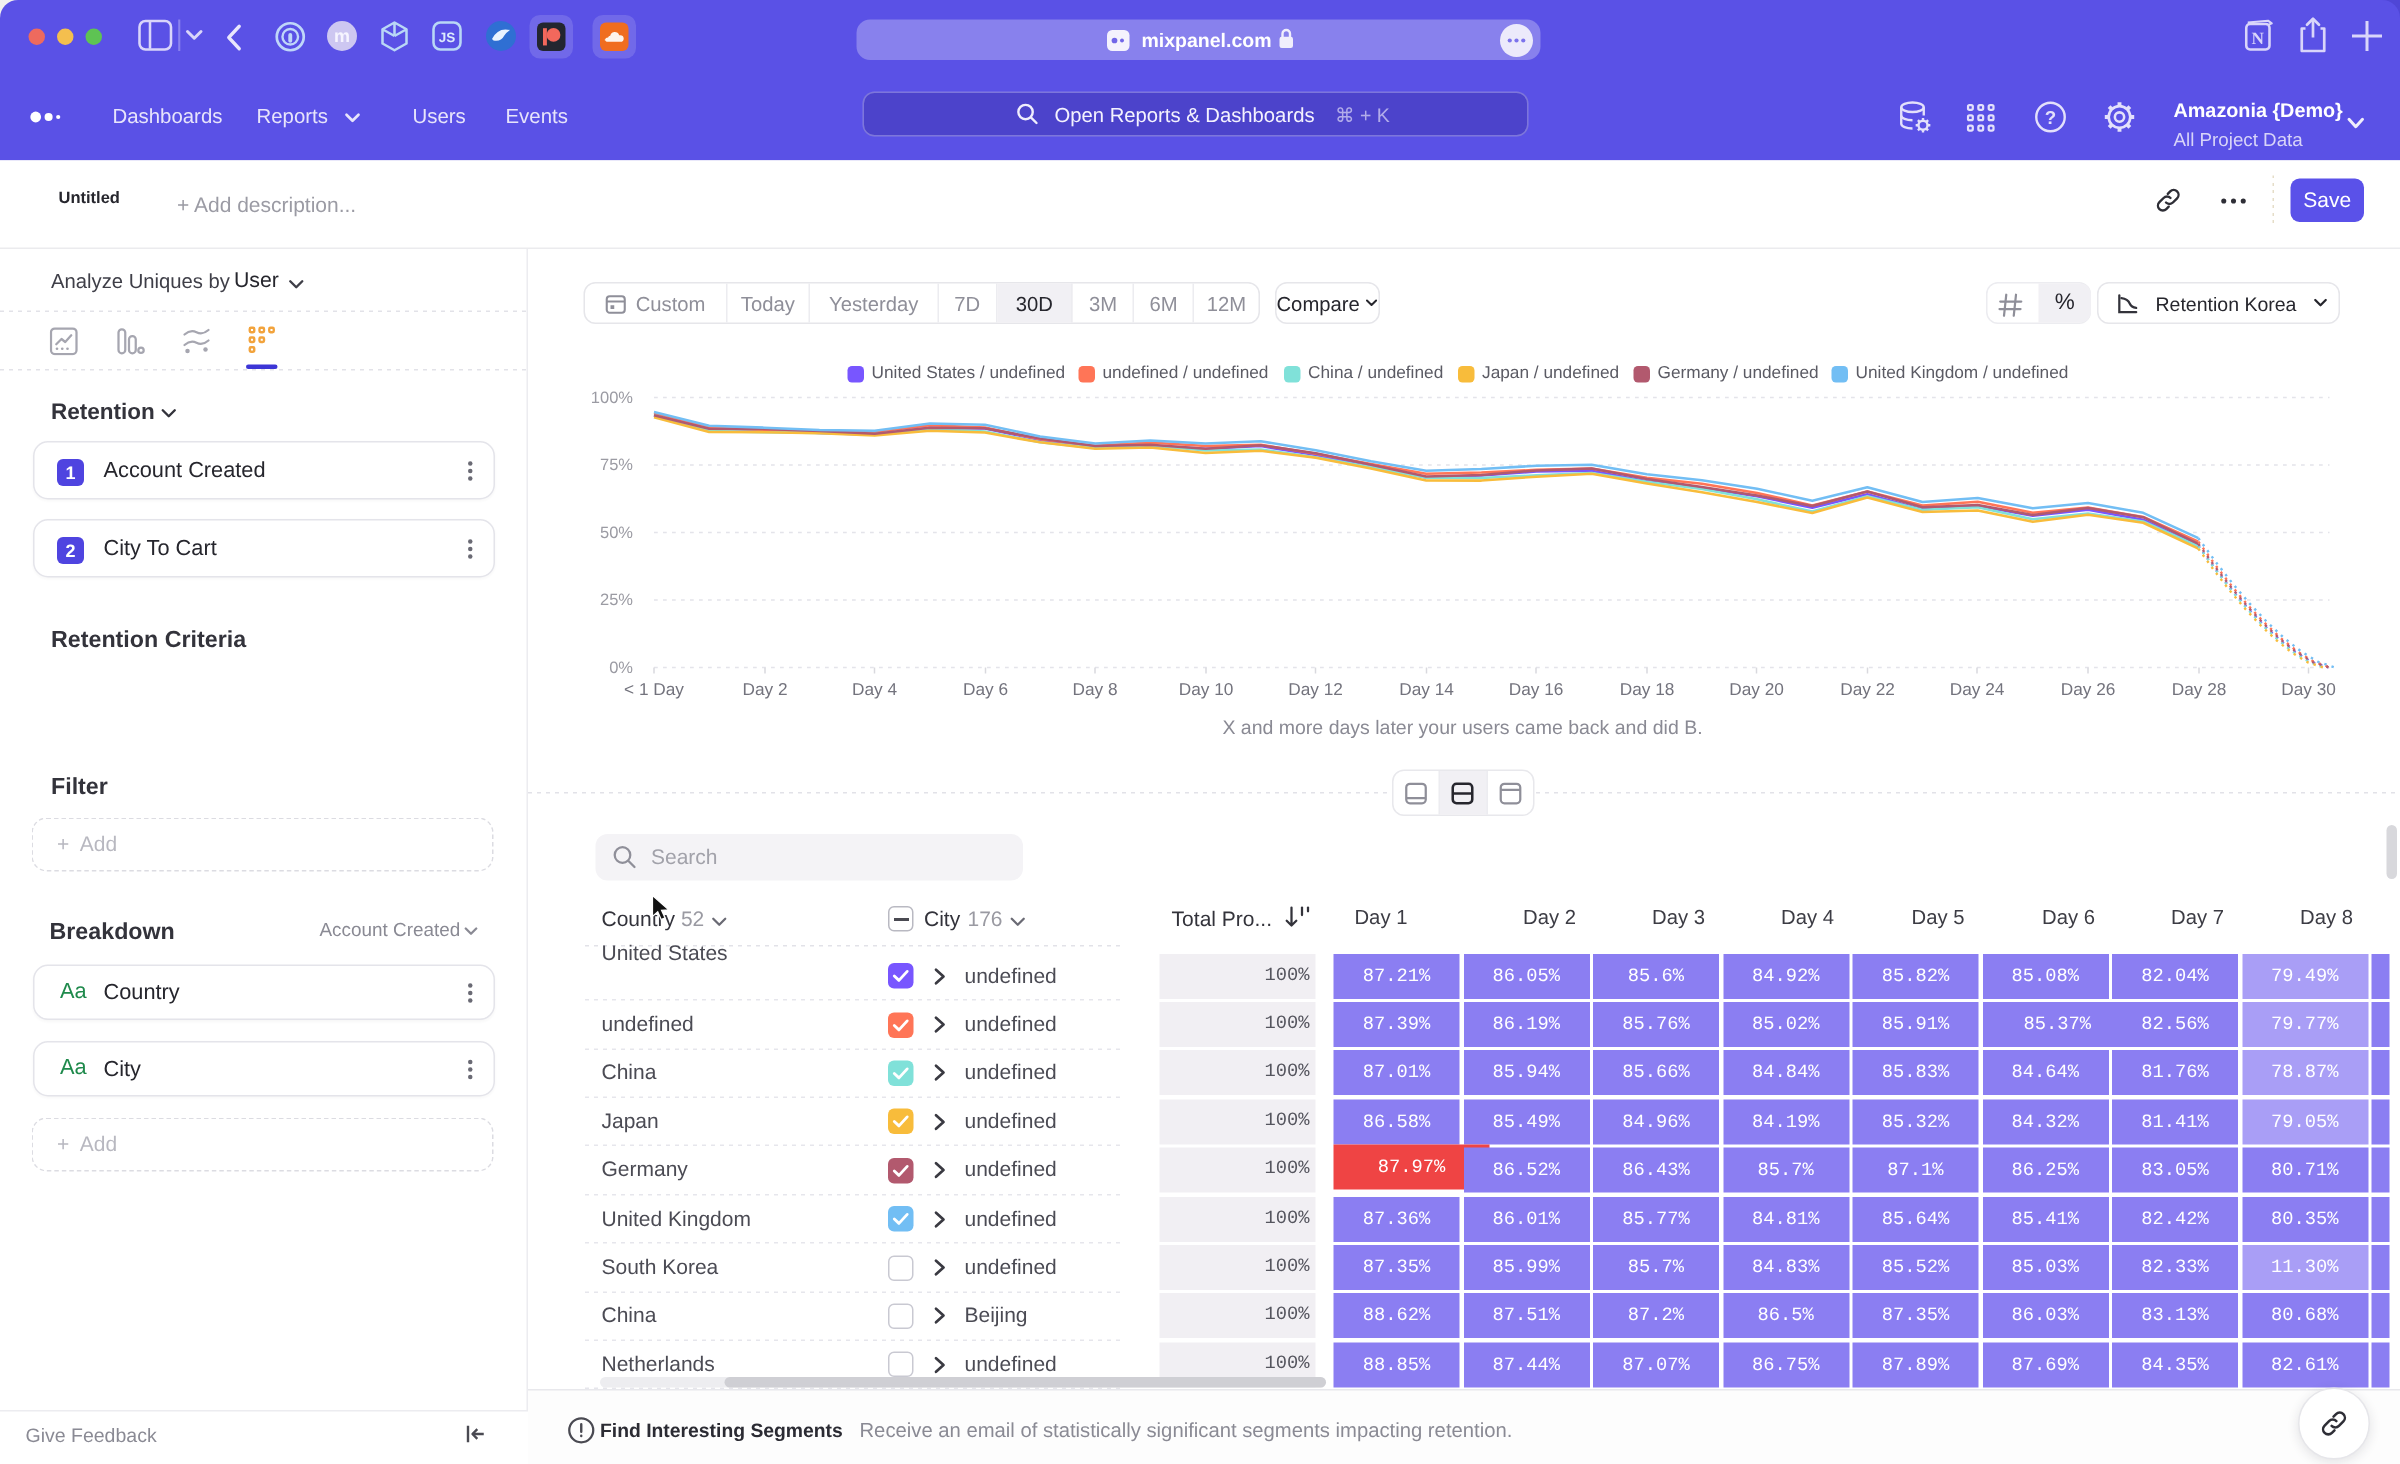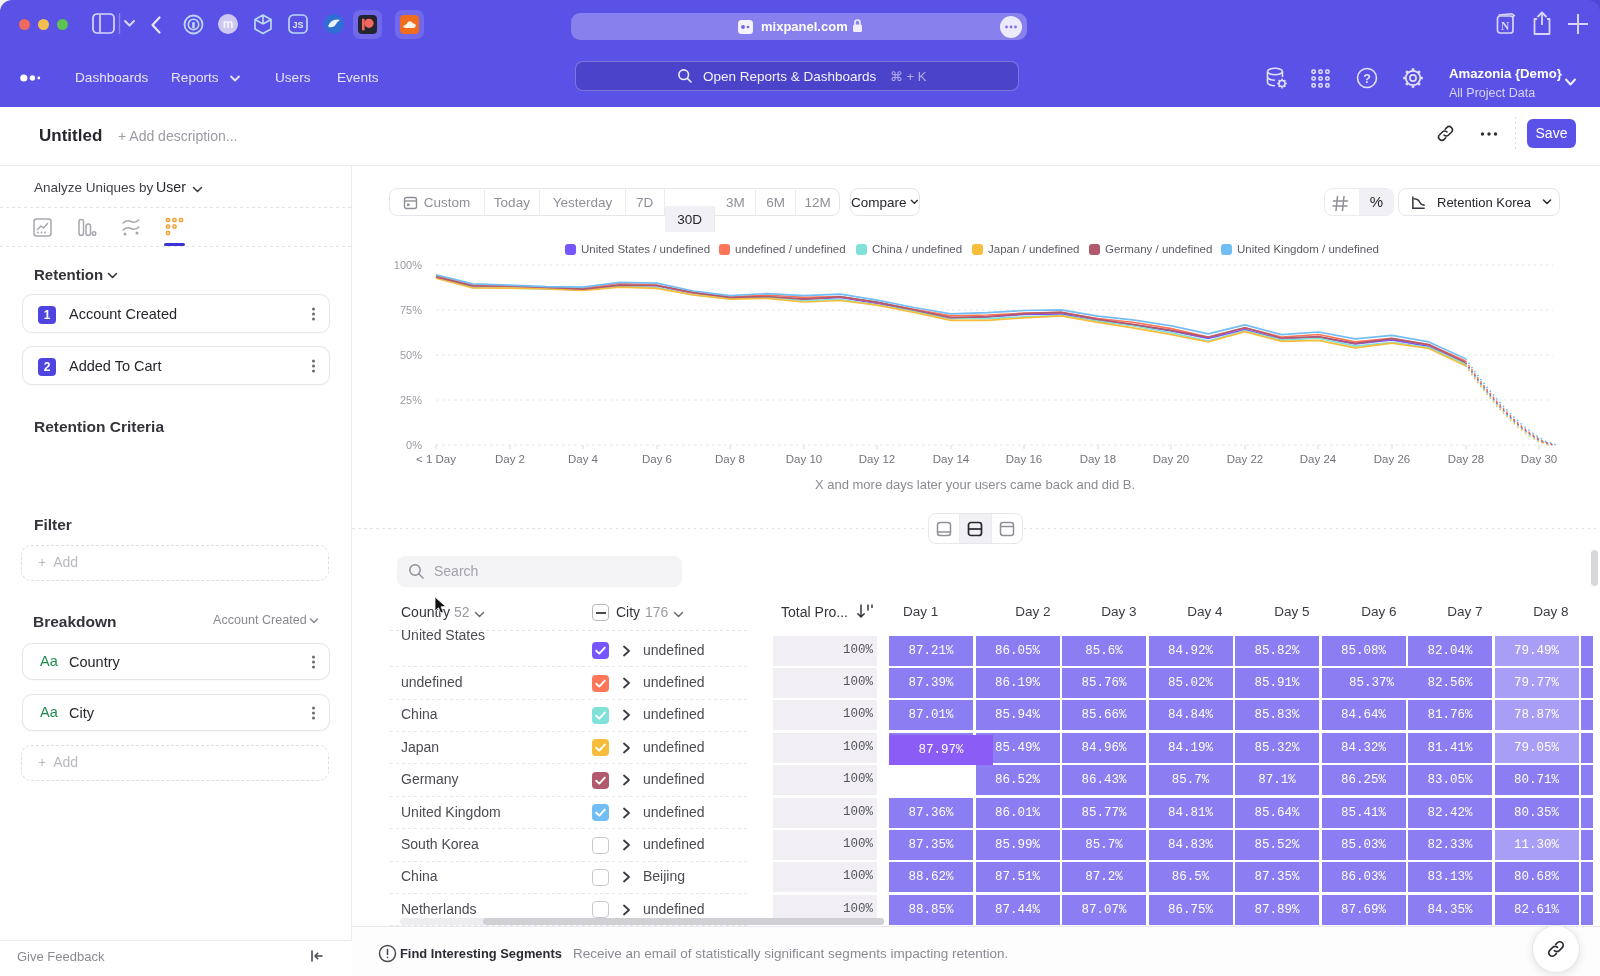--- a/index.html
+++ b/index.html
@@ -173,21 +173,21 @@
         <line x1="6.9" y1="17.1" x2="5.1" y2="18.9"></line>
  </g>
 </svg>
 <div class="abs" style="left:1449px;top:66px;font-size:13.2px;font-weight:700;color:#ffffff;">Amazonia {Demo}</div>
 <div class="abs" style="left:1449px;top:86px;font-size:12.5px;color:#d8d4f8;">All Project Data</div>
 <svg class="abs" style="left:1564px;top:78px" width="13" height="9" viewBox="0 0 13 9">
       <path d="M2 1.5 L6.5 6.5 L11 1.5" fill="none" stroke="#f0eefc" stroke-width="2" stroke-linecap="round" stroke-linejoin="round"></path>
     </svg>
 
 <div class="abs" style="left:0;top:107px;width:1600px;height:59px;background:#ffffff;border-bottom:1px solid #ebebee;"></div>
-<div class="abs" style="left:39px;top:126px;font-size:17px;font-weight:700;color:#26262d;">Untitled</div>
+<div class="abs" style="left:39px;top:126px;font-size:11px;font-weight:700;color:#26262d;">Untitled</div>
 <div class="abs" style="left:118px;top:128px;font-size:14px;color:#9b9ba4;">+ Add description...</div>
 <svg class="abs" style="left:1437px;top:125px" width="17" height="17" viewBox="0 0 17 17">
  <path d="M7 10 a3.2 3.2 0 0 0 4.6 0 l2.8-2.8 a3.2 3.2 0 0 0-4.6-4.6 l-1.6 1.6" fill="none" stroke="#2e2e36" stroke-width="1.6" stroke-linecap="round"></path>
  <path d="M10 7 a3.2 3.2 0 0 0-4.6 0 L2.6 9.8 a3.2 3.2 0 0 0 4.6 4.6 l1.6-1.6" fill="none" stroke="#2e2e36" stroke-width="1.6" stroke-linecap="round"></path>
 </svg>
 <svg class="abs" style="left:1480px;top:131px" width="18" height="6" viewBox="0 0 18 6">
  <circle cx="2.5" cy="3" r="1.7" fill="#2e2e36"></circle>
       <circle cx="9" cy="3" r="1.7" fill="#2e2e36"></circle>
       <circle cx="15.5" cy="3" r="1.7" fill="#2e2e36"></circle>
 </svg>
@@ -244,21 +244,21 @@
  <div class="abs" style="left:15px;top:10.5px;width:18px;height:18px;border-radius:4px;background:#4f44e0;color:#fff;font-size:12px;font-weight:700;text-align:center;line-height:18px;">1</div>
  <div class="abs" style="left:46px;top:11px;font-size:14.5px;color:#26262d;">Account Created</div>
  <div class="sdots">
         <i></i>
         <i></i>
         <i></i>
       </div>
 </div>
 <div class="scard" style="top:346px;height:39px;">
  <div class="abs" style="left:15px;top:10.5px;width:18px;height:18px;border-radius:4px;background:#4f44e0;color:#fff;font-size:12px;font-weight:700;text-align:center;line-height:18px;">2</div>
- <div class="abs" style="left:46px;top:11px;font-size:14.5px;color:#26262d;">Added To Cart</div>
+ <div class="abs" style="left:46px;top:11px;font-size:14.5px;color:#26262d;">City To Cart</div>
  <div class="sdots">
         <i></i>
         <i></i>
         <i></i>
       </div>
 </div>
 
 <div class="abs shead" style="left:34px;top:418px;">Retention Criteria</div>
 
 <div class="abs shead" style="left:34px;top:516px;">Filter</div>
@@ -303,21 +303,21 @@
 <div class="abs" style="left:388.5px;top:188px;width:451.5px;height:28px;border:1px solid #e6e6ea;border-radius:8px;display:flex;">
  <div class="seg" style="width:95.5px;border-right:1px solid #ececf0;">
   <svg width="15" height="15" viewBox="0 0 15 15" style="margin-right:6px">
    <rect x="1.5" y="2.5" width="12" height="11" rx="2" fill="none" stroke="#8f8f99" stroke-width="1.4"></rect>
    <line x1="1.5" y1="6" x2="13.5" y2="6" stroke="#8f8f99" stroke-width="1.4"></line>
    <rect x="4" y="8.5" width="2.5" height="2.5" fill="#8f8f99"></rect>
   </svg>Custom</div>
  <div class="seg" style="width:55.7px;border-right:1px solid #ececf0;">Today</div>
  <div class="seg" style="width:86px;border-right:1px solid #ececf0;">Yesterday</div>
  <div class="seg" style="width:39px;border-right:1px solid #ececf0;">7D</div>
- <div class="seg" style="width:51px;border-right:1px solid #ececf0;background:#f1f0f4;color:#26262d;font-weight:500;margin-top:17px;">30D</div>
+ <div class="seg" style="width:51px;border-right:1px solid #ececf0;background:#f1f0f4;color:#26262d;font-weight:500;">30D</div>
  <div class="seg" style="width:41px;border-right:1px solid #ececf0;">3M</div>
  <div class="seg" style="width:40px;border-right:1px solid #ececf0;">6M</div>
  <div class="seg" style="width:43px;">12M</div>
 </div>
 <div class="abs" style="left:850px;top:188px;width:70px;height:28px;border:1px solid #e6e6ea;border-radius:8px;display:flex;align-items:center;justify-content:center;font-size:13.5px;color:#26262d;font-weight:500;">Compare&nbsp;<svg width="10" height="7" viewBox="0 0 10 7">
         <path d="M1.5 1 L5 4.5 L8.5 1" fill="none" stroke="#26262d" stroke-width="1.5" stroke-linecap="round" stroke-linejoin="round"></path>
       </svg></div>
 
 <div class="abs" style="left:1324px;top:188px;width:70px;height:28px;border:1px solid #ececf0;border-radius:8px;"></div>
 <svg class="abs" style="left:1332px;top:195px" width="17" height="17" viewBox="0 0 17 17">
@@ -552,21 +552,21 @@
 <div class="abs rname" style="left:401px;top:771.2px;">Germany</div>
 <div class="abs" style="left:592px;top:771.7px;width:17px;height:17px;border-radius:4px;background:#b2596e"><svg width="17" height="17" viewBox="0 0 17 17">
         <path d="M4.2 8.7 L7.3 11.6 L12.8 5.6" fill="none" stroke="#fff" stroke-width="1.9" stroke-linecap="round" stroke-linejoin="round"></path>
       </svg></div>
 <svg class="abs" style="left:622px;top:774.2px" width="9" height="12" viewBox="0 0 9 12">
       <path d="M2 1.5 L7 6 L2 10.5" fill="none" stroke="#3a3a42" stroke-width="1.8" stroke-linecap="round" stroke-linejoin="round"></path>
     </svg>
 <div class="abs rname" style="left:643px;top:771.2px;">undefined</div>
 <div class="abs" style="left:773px;top:765.1px;width:104px;height:30.2px;background:#f1eff3"></div>
 <div class="abs totv" style="left:773px;top:772.2px;width:100px;text-align:right;">100%</div>
-<div class="abs cell" style="left:889.0px;top:735px;width:104px;height:30.2px;line-height:30.2px;background:#8b5cf6">87.97%</div>
+<div class="abs cell" style="left:889.0px;top:763px;width:104px;height:30.2px;line-height:30.2px;background:#ef4444">87.97%</div>
 <div class="abs cell" style="left:975.5px;top:765.1px;width:84.0px;height:30.2px;line-height:30.2px;background:#8b7ef2">86.52%</div>
 <div class="abs cell" style="left:1062.0px;top:765.1px;width:84.0px;height:30.2px;line-height:30.2px;background:#8b7ef2">86.43%</div>
 <div class="abs cell" style="left:1148.5px;top:765.1px;width:84.0px;height:30.2px;line-height:30.2px;background:#8b7ef2">85.7%</div>
 <div class="abs cell" style="left:1235.0px;top:765.1px;width:84.0px;height:30.2px;line-height:30.2px;background:#8b7ef2">87.1%</div>
 <div class="abs cell" style="left:1321.5px;top:765.1px;width:84.0px;height:30.2px;line-height:30.2px;background:#8b7ef2">86.25%</div>
 <div class="abs cell" style="left:1408.0px;top:765.1px;width:84.0px;height:30.2px;line-height:30.2px;background:#8b7ef2">83.05%</div>
 <div class="abs cell" style="left:1494.5px;top:765.1px;width:84.0px;height:30.2px;line-height:30.2px;background:#8b7ef2">80.71%</div>
 <div class="abs" style="left:1581px;top:765.1px;width:12px;height:30.2px;background:#8b7ef2"></div>
 <div class="abs rowsep" style="left:390px;top:828.2px;width:357px;"></div>
 <div class="abs rname" style="left:401px;top:803.6px;">United Kingdom</div>

